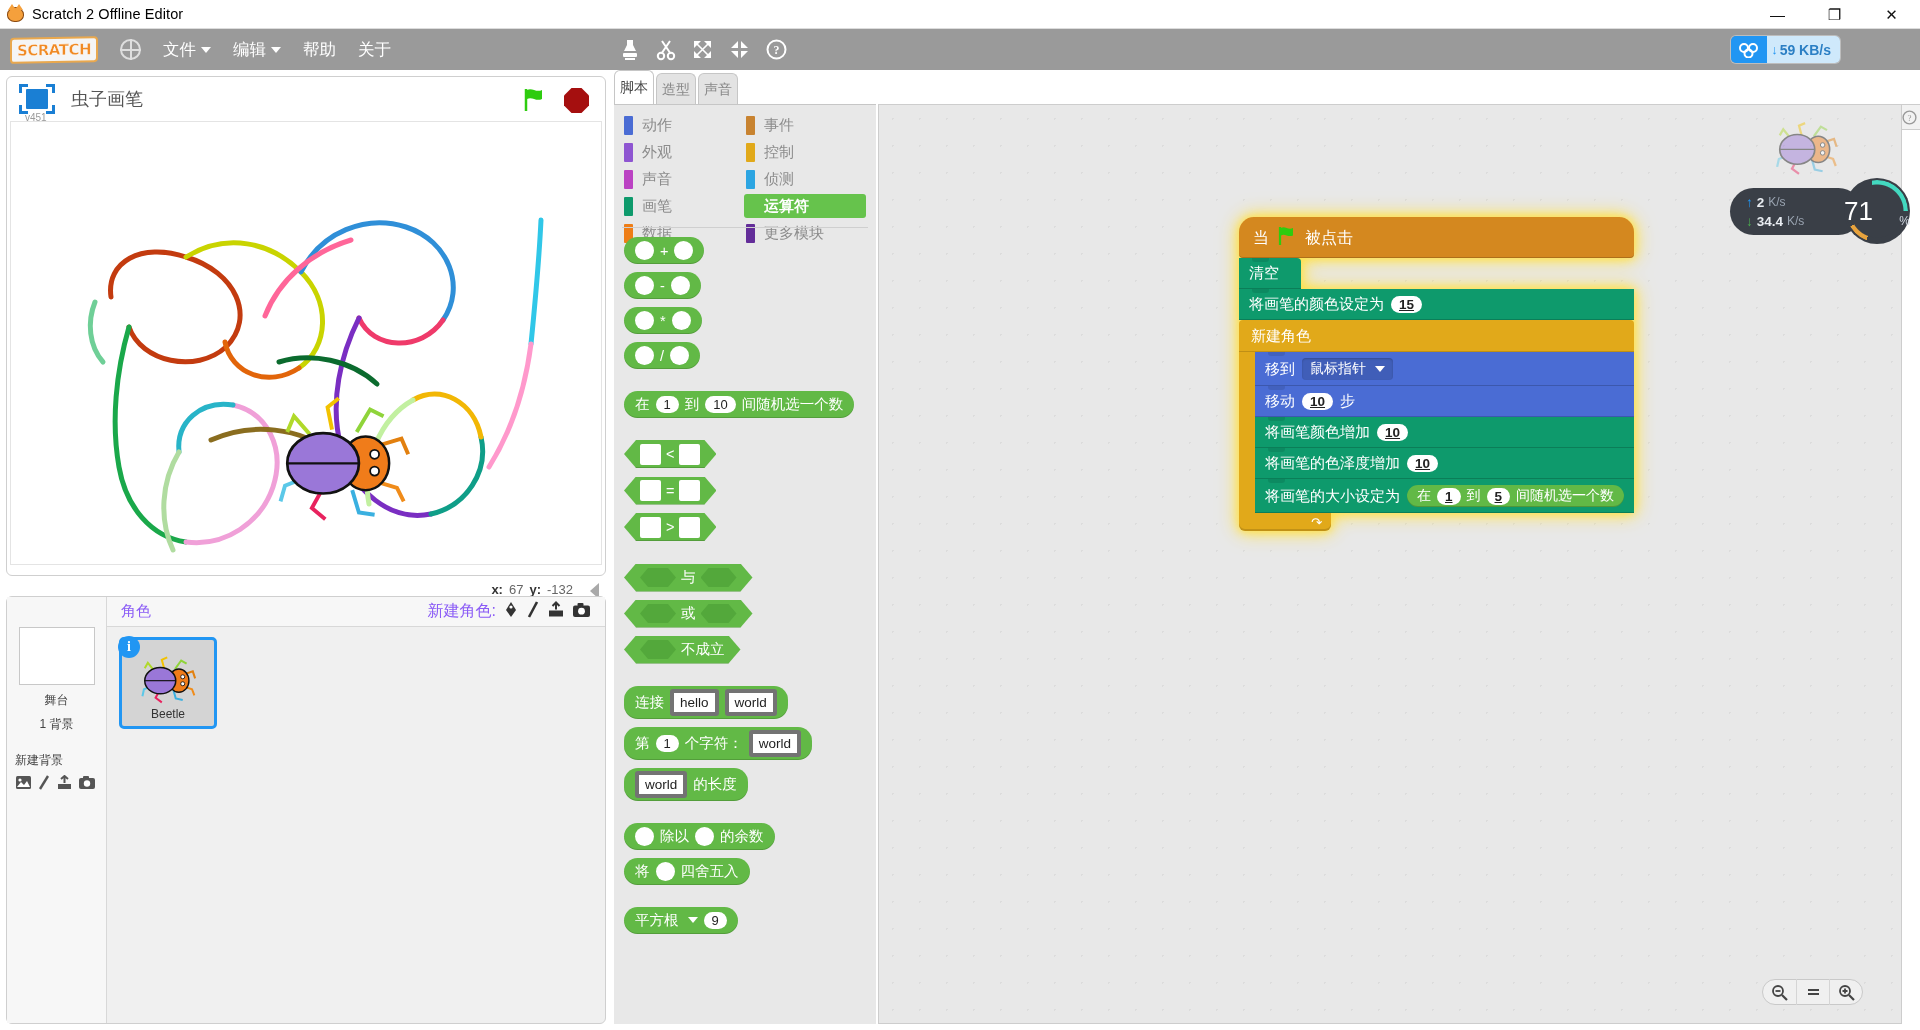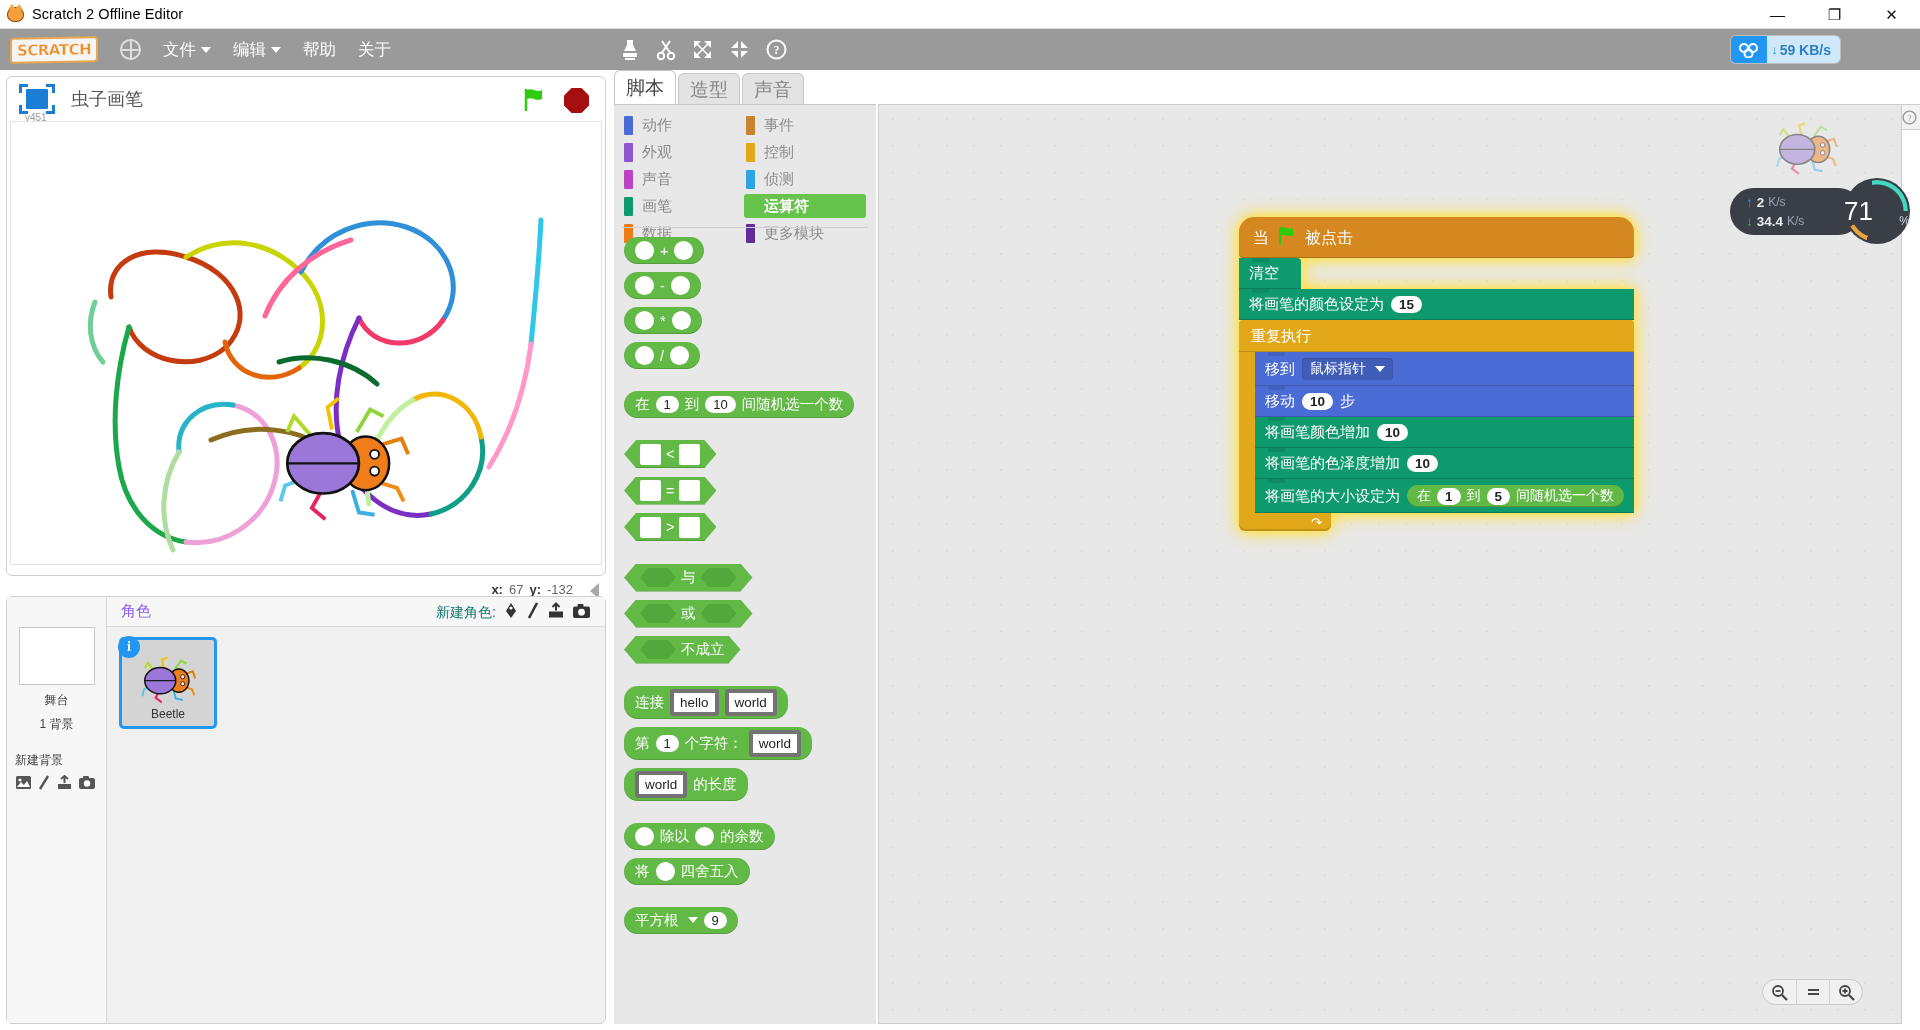--- a/index.html
+++ b/index.html
@@ -170,21 +170,21 @@
     display: flex; align-items: center; gap: 5px; padding-left: 8px;
     margin-top: 6px;
   }
   .sprite-col { flex: 1; }
   .sprite-head {
     height: 30px; border-bottom: 1px solid #d8d8d8; display: flex;
     align-items: center; padding: 0 14px 0 14px; background: #f7f7f7;
   }
   .sprite-head .sh-title { font-size: 15px; color: #8b5cf6; }
   .sprite-head .sh-new {
-    margin-left: auto; font-size: 14px; color: #0f766e; display: flex;
+    margin-left: auto; font-size: 16px; color: #8b5cf6; display: flex;
     align-items: flex-end; gap: 7px;
   }
   .sprite-grid { padding: 10px 0 0 12px; display: flex; flex-wrap: wrap; gap: 8px; }
   .sprite-card {
     width: 98px; height: 92px; background: #d4d4d4; border: 3px solid #2196f3;
     border-radius: 5px; position: relative; display: flex; flex-direction: column;
     align-items: center; justify-content: center;
   }
   .sprite-card .info-dot {
     position: absolute; left: -4px; top: -4px; width: 22px; height: 22px;
@@ -193,23 +193,23 @@
     font-family: "Liberation Serif", serif;
   }
   .sprite-card .sc-name { font-size: 12px; color: #333; position: absolute; bottom: 5px; }
 
   
   .tabs {
     position: absolute; left: 614px; top: 70px; display: flex; gap: 2px;
     align-items: flex-end; height: 35px;
   }
   .tab {
-    width: 62px; height: 32px; background: #e3e3e3; border: 1px solid #c6c6c6;
+    width: 40px; height: 32px; background: #e3e3e3; border: 1px solid #c6c6c6;
     border-bottom: none; border-radius: 6px 6px 0 0; display: flex;
-    align-items: center; justify-content: center; font-size: 19px; color: #888;
+    align-items: center; justify-content: center; font-size: 14px; color: #888;
   }
   .tab.active { background: #fff; color: #444; height: 35px; }
   .palette {
     position: absolute; left: 614px; top: 104px; width: 262px; height: 920px;
     background: #e8e8e8; border-top: 1px solid #c6c6c6;
   }
   .cat-grid {
     padding: 8px 0 0 8px; display: grid; grid-template-columns: 122px 122px;
     gap: 3px 0;
   }
@@ -309,21 +309,21 @@
     min-height: 30px; box-shadow: inset 0 -1px 0 rgba(0,0,0,.18);
   }
   .s-hat {
     background: #d4881f; border-radius: 15px 15px 4px 4px; padding: 9px 18px 8px 14px;
     font-size: 16px;
   }
   .pen { background: #0e9a6c; }
   .motion { background: #4a6cd4; }
   .s-blk .oval {
     background: #fff; color: #222; border-radius: 11px; padding: 1px 8px;
-    font-size: 13.5px; min-width: 14px; text-align: center; font-weight: bold;
+    font-size: 13.5px; min-width: 14px; text-align: center; font-weight: bold; text-decoration: underline;
   }
   .s-blk .drop {
     background: rgba(0,0,0,.13); border-radius: 4px; padding: 2px 8px;
     font-size: 14px; display: flex; align-items: center; gap: 6px;
     box-shadow: inset 0 1px 2px rgba(0,0,0,.2);
   }
   .c-wrap { position: relative; }
   .c-head {
     background: #e1a91a; border-radius: 4px 4px 0 0; padding: 7px 10px 6px 12px;
     color: #fff; font-size: 15px; box-shadow: inset 0 -1px 0 rgba(0,0,0,.15);
@@ -829,21 +829,21 @@
       <span>清空</span>
     </div>
 
     <div class="s-blk pen">
       <div class="notch-top"></div>
       <span>将画笔的颜色设定为</span>
       <span class="oval">15</span>
     </div>
 
     <div class="c-wrap">
-      <div class="c-head">重复执行</div>
+      <div class="c-head">新建角色</div>
       <div class="c-body">
         <div class="c-spine"></div>
         <div class="c-inner">
           <div class="s-blk motion">
             <div class="notch-top"></div>
             <span>移到</span>
             <span class="drop">
               <span>鼠标指针</span>
               <span class="drop-caret"></span>
             </span>

